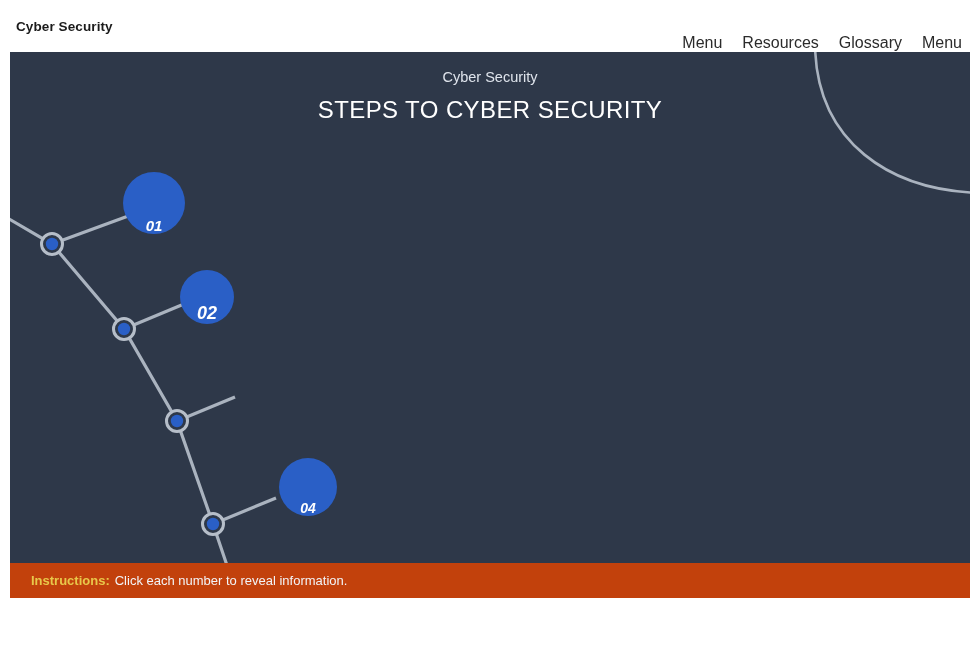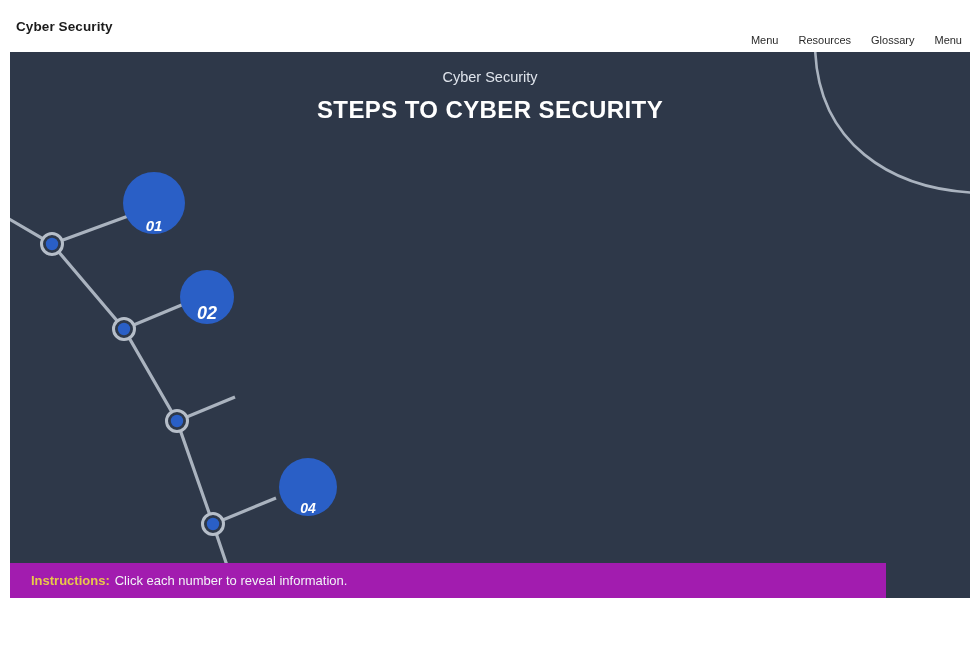--- a/index.html
+++ b/index.html
@@ -27,21 +27,21 @@
     font-size:13.5px; font-weight:bold;
     color:#1b1b1b;
     letter-spacing:0.1px;
     white-space:nowrap;
   }
   #topnav {
     position:absolute; right:18px; top:35px;
     display:flex; align-items:center; gap:20px;
   }
   #topnav .navlink {
-    font-size:11px;
+    font-size:16px;
     color:#2b2b2b;
     white-space:nowrap;
     cursor:pointer;
     line-height:1;
   }
 
   
   #stage {
     position:absolute;
     left:10px; top:52px;
@@ -58,21 +58,21 @@
     position:absolute; top:17px; left:0; width:960px;
     text-align:center;
     font-size:14.5px;
     color:#dfe4ec;
     font-weight:normal;
   }
   #slide-title {
     position:absolute; top:44px; left:0; width:960px;
     text-align:center;
     font-size:24px;
-    font-weight:bold;
+    font-weight:normal;
     color:#ffffff;
     letter-spacing:0.4px;
   }
 
   
   #diagram {
     position:absolute; left:0; top:0;
     width:960px; height:546px;
   }
   .step-bubble {
@@ -84,22 +84,22 @@
     font-style:italic;
     font-weight:bold;
     cursor:pointer;
     user-select:none;
   }
 
   
   #instructions {
     position:absolute;
     left:10px; top:563px;
-    width:876px; height:35px;
-    background:#a21caf;
+    width:960px; height:35px;
+    background:#c2410c;
     display:flex; align-items:center;
   }
   #instr-label {
     margin-left:21px;
     font-size:13px; font-weight:bold;
     color:#e8c84a;
     white-space:nowrap;
   }
   #instr-text {
     margin-left:5px;

